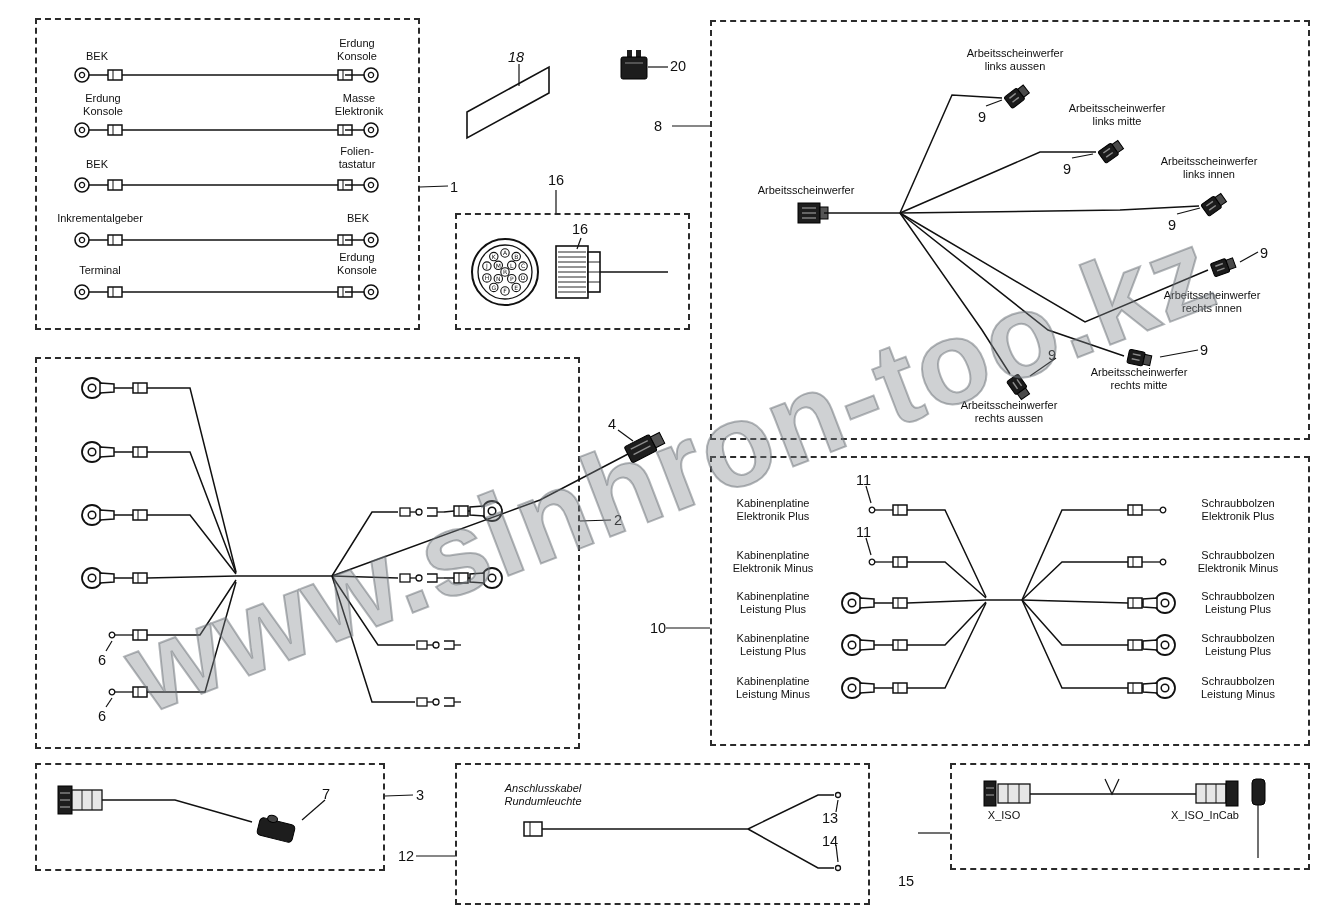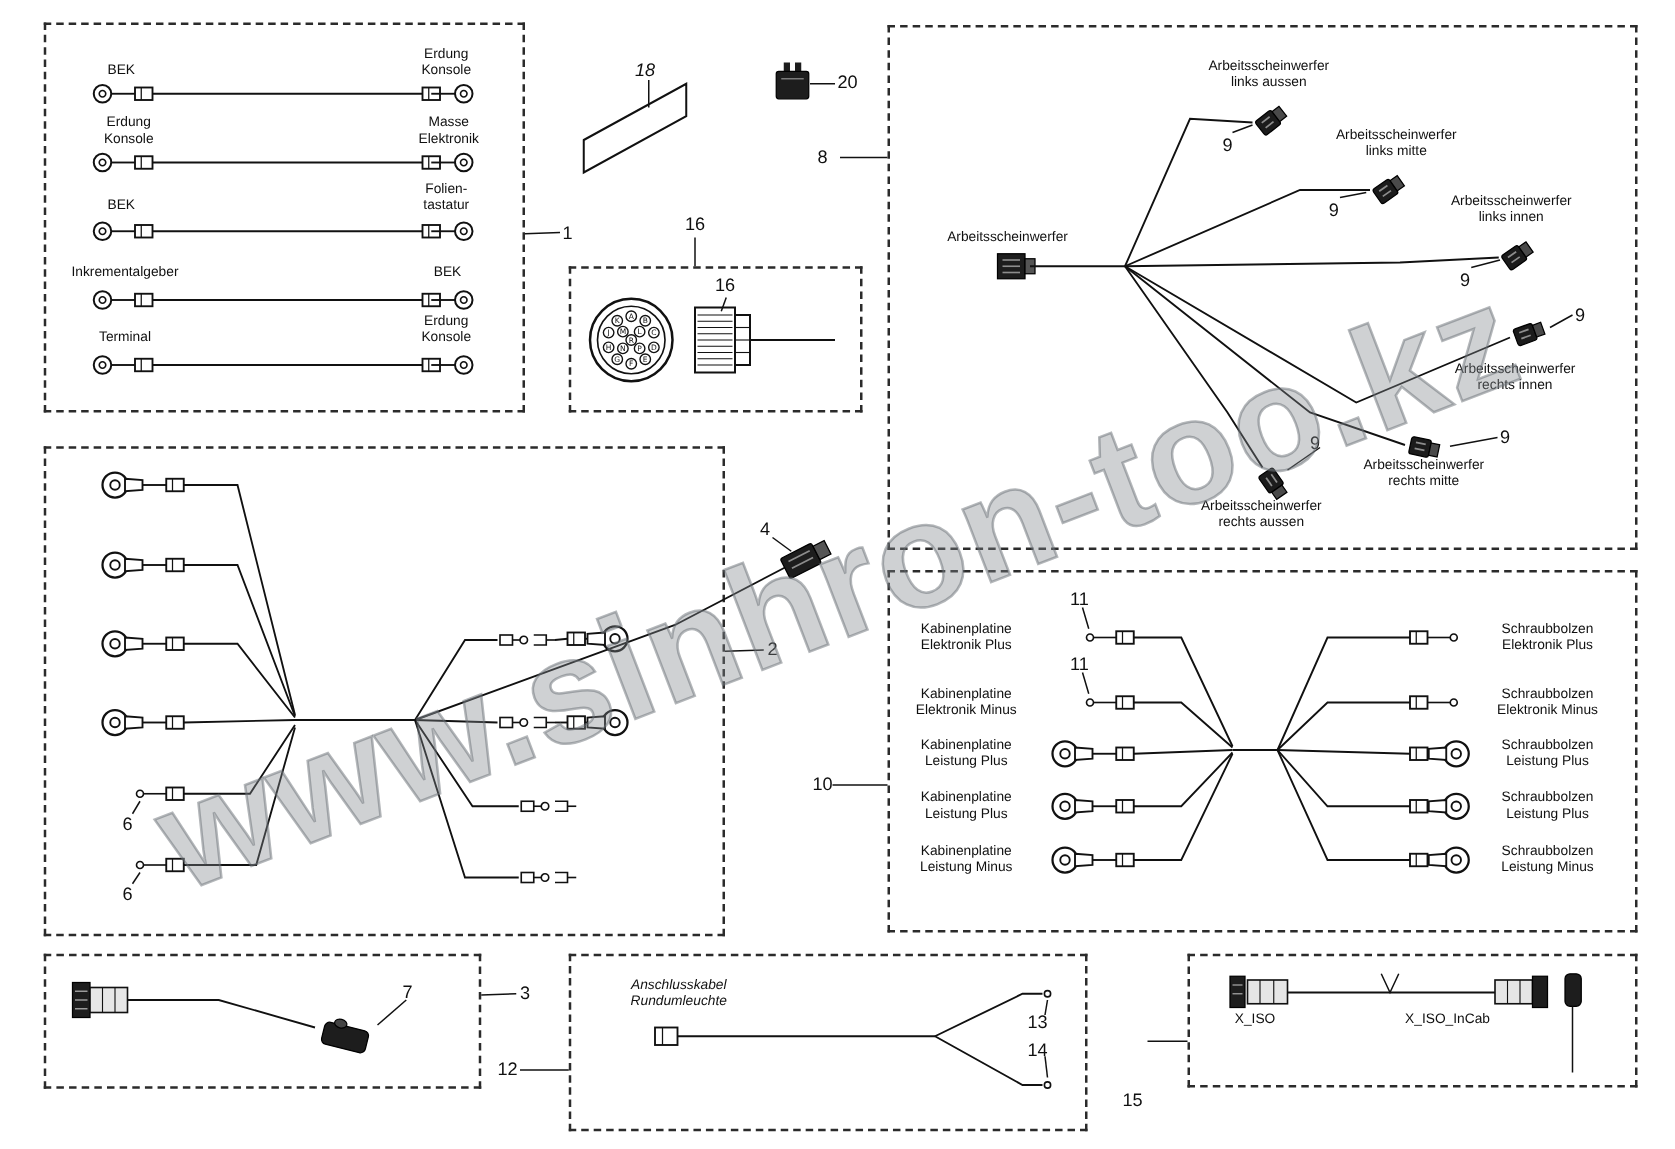--- a/index.html
+++ b/index.html
@@ -388,21 +388,21 @@
   <div class="label" style="left:1183px;top:632px;width:110px;">Schraubbolzen
 Leistung Plus</div>
   <div class="label" style="left:726px;top:675px;width:94px;">Kabinenplatine
 Leistung Minus</div>
   <div class="label" style="left:1183px;top:675px;width:110px;">Schraubbolzen
 Leistung Minus</div>
 
   <div class="label" style="left:487px;top:782px;width:112px;font-style:italic;">Anschlusskabel
 Rundumleuchte</div>
   <div class="label" style="left:972px;top:809px;width:64px;">X_ISO</div>
-  <div class="label" style="left:1108px;top:809px;width:100px;">X_ISO_InCab</div>
+  <div class="label" style="left:1155px;top:809px;width:100px;">X_ISO_InCab</div>
 
   <div class="plabel" style="left:450px;top:179px;">1</div>
   <div class="plabel" style="left:614px;top:512px;">2</div>
   <div class="plabel" style="left:416px;top:787px;">3</div>
   <div class="plabel" style="left:608px;top:416px;">4</div>
   <div class="plabel" style="left:98px;top:652px;">6</div>
   <div class="plabel" style="left:98px;top:708px;">6</div>
   <div class="plabel" style="left:322px;top:786px;">7</div>
   <div class="plabel" style="left:654px;top:118px;">8</div>
   <div class="plabel" style="left:978px;top:109px;">9</div>

